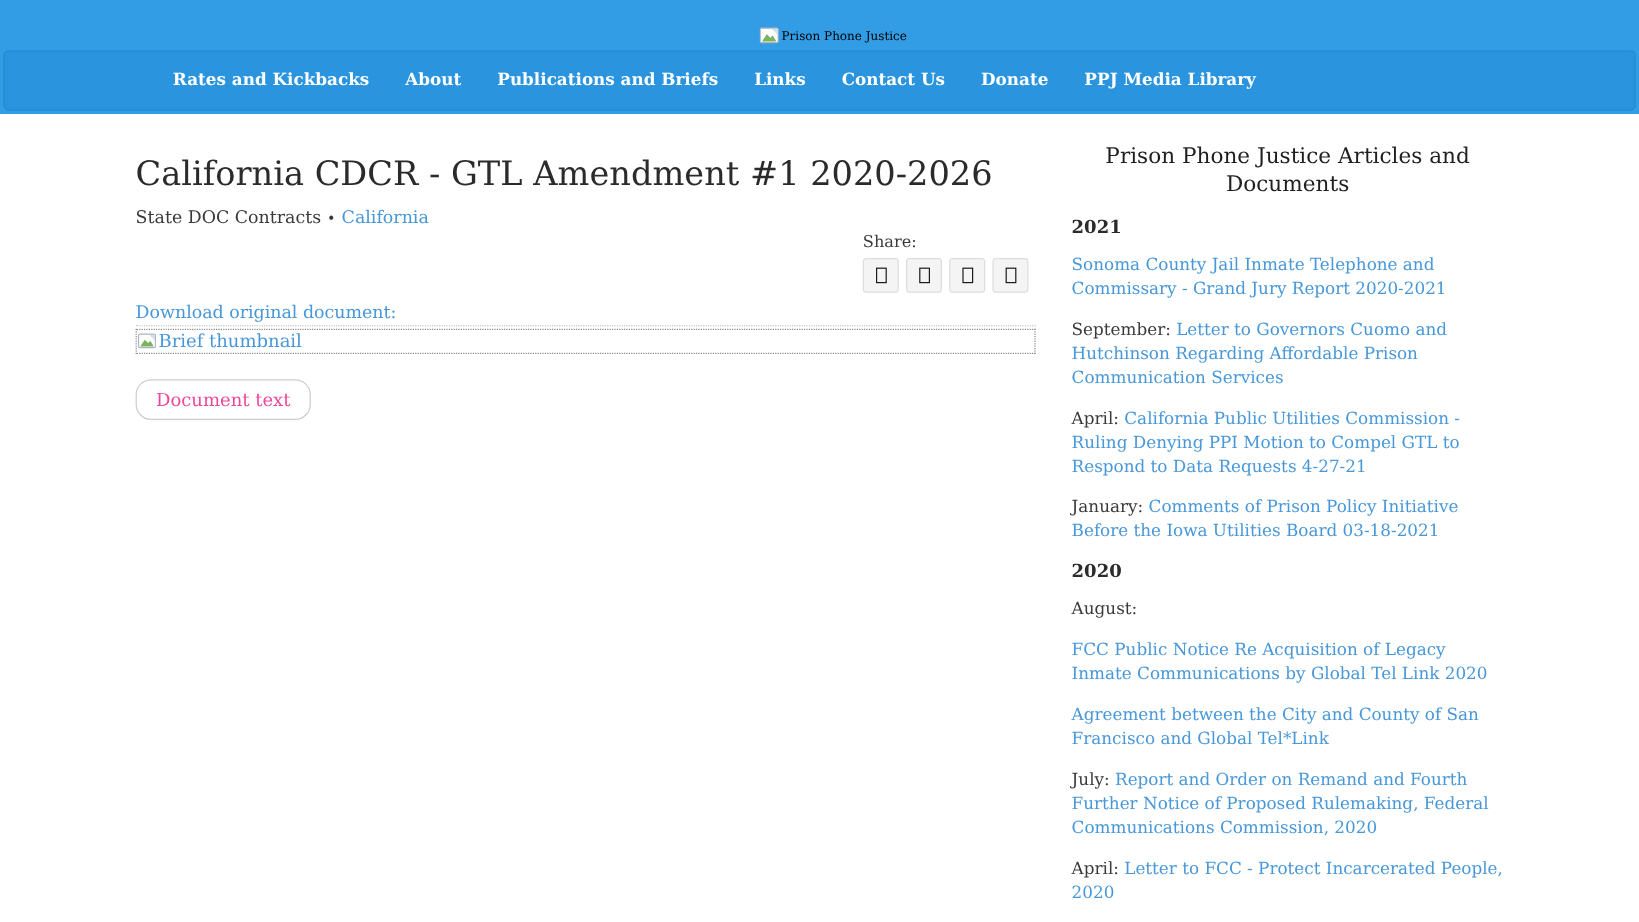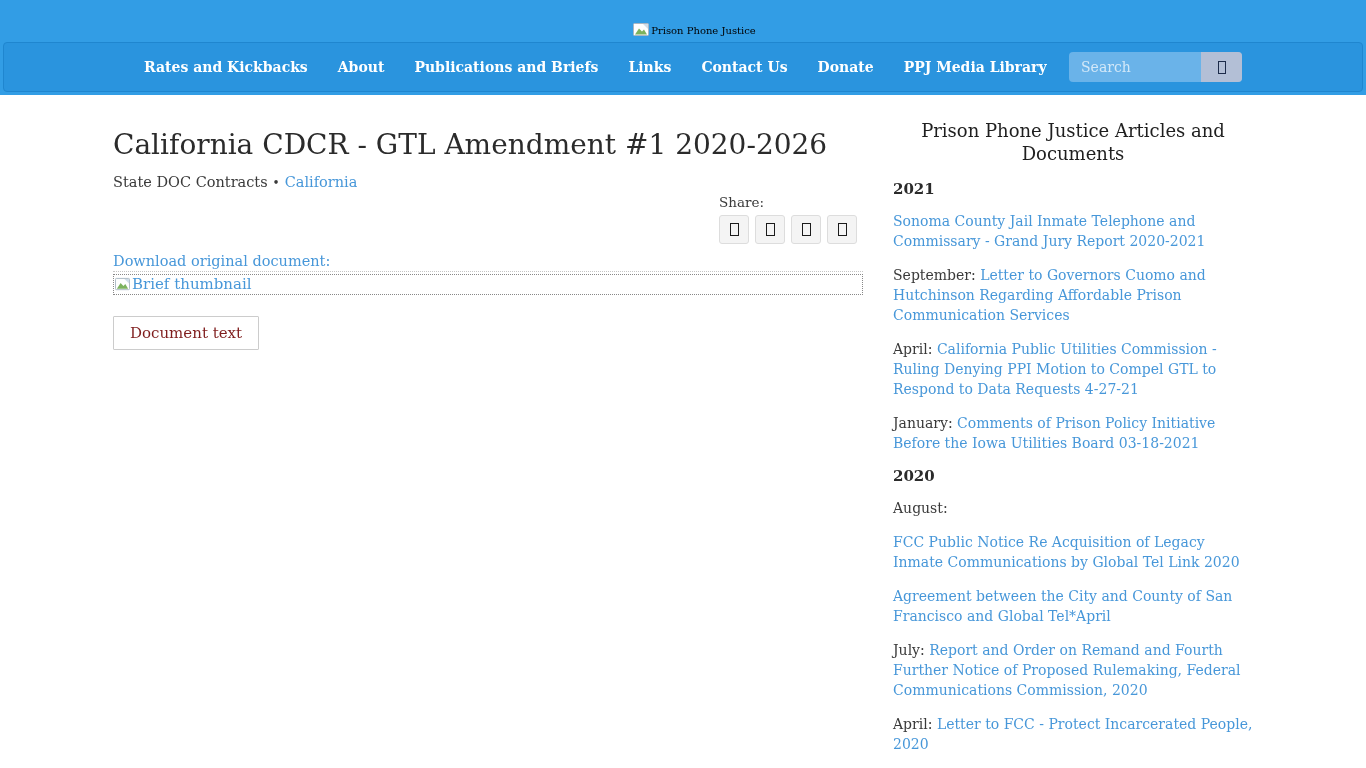--- a/index.html
+++ b/index.html
@@ -49,22 +49,22 @@
   .share-buttons{display:flex;gap:6px;}
   .share-btn{width:30px;height:29px;background:#f4f4f4;border:1px solid #ddd;border-radius:3px;
     display:flex;align-items:center;justify-content:center;cursor:pointer;}
   .tofu{display:inline-block;border:1.6px solid #1b1b1b;}
   .share-tofu{width:9px;height:13px;}
   .search-tofu{width:8px;height:13px;border-color:#1c2b4a;}
   .download-row{border-bottom:1px dotted #c6c6c6;padding-bottom:2px;margin-top:9px;font-size:14.5px;}
   .thumb-box{display:flex;align-items:center;border:1px dotted #888;height:21px;margin-top:2px;
     padding:0 1px;gap:2px;text-decoration:none;cursor:pointer;}
   .thumb-alt{color:var(--link-blue);font-size:15px;line-height:15px;}
-  .doc-text-btn{margin-top:21px;background:#fff;border:1px solid #ccc;border-radius:1px;
-    padding:7px 16px;font-size:15px;color:#7f1d1d;font-family:inherit;cursor:pointer;}
+  .doc-text-btn{margin-top:21px;background:#fff;border:1px solid #ccc;border-radius:13px;
+    padding:7px 16px;font-size:15px;color:#ec4899;font-family:inherit;cursor:pointer;}
   
   .sidebar-title{font-size:18px;font-weight:400;text-align:center;color:#1f1f1f;margin:24px 8px 4px;line-height:1.3;}
   .year{font-size:15px;font-weight:700;color:#2b2b2b;margin:14px 0 13px;}
   .sb-item{font-size:14px;line-height:20px;margin:12px 0 14px;color:#3a3a3a;}
 </style>
 </head>
 <body>
 
 <header class="header">
   <div class="logo-row">
@@ -82,26 +82,20 @@
   <nav class="navbar">
     <ul class="nav-list" id="nav-list">
         <li>Rates and Kickbacks</li>
         <li>About</li>
         <li>Publications and Briefs</li>
         <li>Links</li>
         <li>Contact Us</li>
         <li>Donate</li>
         <li>PPJ Media Library</li>
       </ul>
-    <div class="search-group">
-      <input class="search-input" type="text" placeholder="Search" style="">
-      <button class="search-btn">
-        <span class="tofu search-tofu"></span>
-      </button>
-    </div>
   </nav>
 </header>
 
 <div class="content">
   <main class="main-col">
     <h1>California CDCR - GTL Amendment #1 2020-2026</h1>
     <div class="breadcrumb">
       <span>State DOC Contracts</span><span class="sep">•</span><a class="link" href="#">California</a>
     </div>
     <div class="share-wrap">
@@ -145,19 +139,19 @@
     <h2 class="sidebar-title">Prison Phone Justice Articles and Documents</h2>
     <div id="sidebar-sections">
         <h3 class="year">2021</h3>
         <p class="sb-item"><a class="link" href="#">Sonoma County Jail Inmate Telephone and Commissary - Grand Jury Report 2020-2021</a></p>
         <p class="sb-item"><span>September: </span><a class="link" href="#">Letter to Governors Cuomo and Hutchinson Regarding Affordable Prison Communication Services</a></p>
         <p class="sb-item"><span>April: </span><a class="link" href="#">California Public Utilities Commission - Ruling Denying PPI Motion to Compel GTL to Respond to Data Requests 4-27-21</a></p>
         <p class="sb-item"><span>January: </span><a class="link" href="#">Comments of Prison Policy Initiative Before the Iowa Utilities Board 03-18-2021</a></p>
         <h3 class="year">2020</h3>
         <p class="sb-item"><span>August:</span></p>
         <p class="sb-item"><a class="link" href="#">FCC Public Notice Re Acquisition of Legacy Inmate Communications by Global Tel Link 2020</a></p>
-        <p class="sb-item"><a class="link" href="#">Agreement between the City and County of San Francisco and Global Tel*April</a></p>
+        <p class="sb-item"><a class="link" href="#">Agreement between the City and County of San Francisco and Global Tel*Link</a></p>
         <p class="sb-item"><span>July: </span><a class="link" href="#">Report and Order on Remand and Fourth Further Notice of Proposed Rulemaking, Federal Communications Commission, 2020</a></p>
         <p class="sb-item"><span>April: </span><a class="link" href="#">Letter to FCC - Protect Incarcerated People, 2020</a></p>
         <p class="sb-item"></p>
       </div>
   </aside>
 </div>
 
 </body></html>

